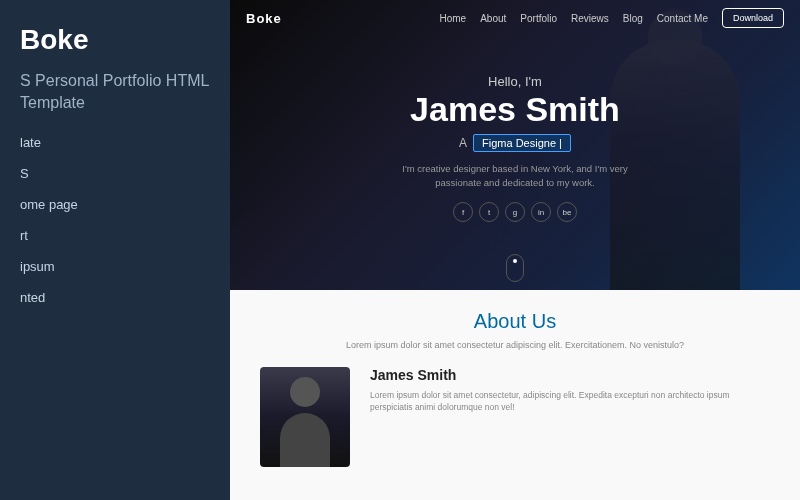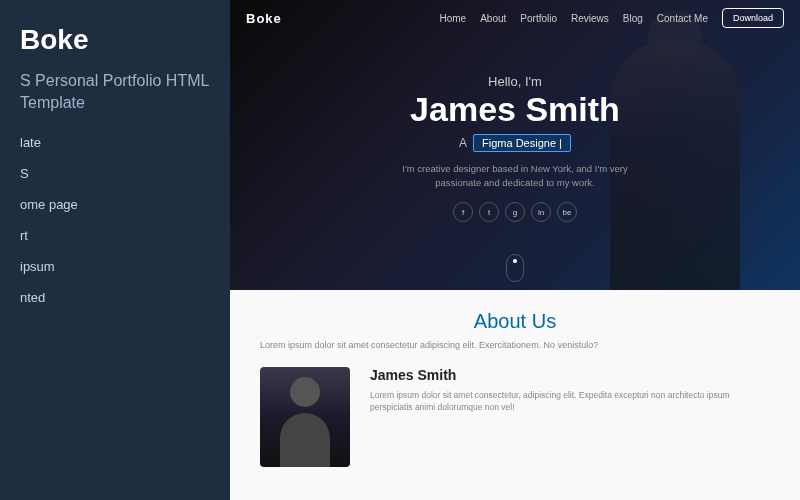--- a/index.html
+++ b/index.html
@@ -218,20 +218,21 @@
     .about-title {
       font-size: 20px;
       font-weight: 400;
       color: #0369a1;
       text-align: center;
       margin-bottom: 6px;
     }
     .about-desc {
       font-size: 9px;
       color: #888;
+      text-align: center;
       margin-bottom: 14px;
       line-height: 1.5;
     }
     .about-content {
       display: flex;
       gap: 20px;
       align-items: flex-start;
     }
     .about-photo {
       width: 90px;

